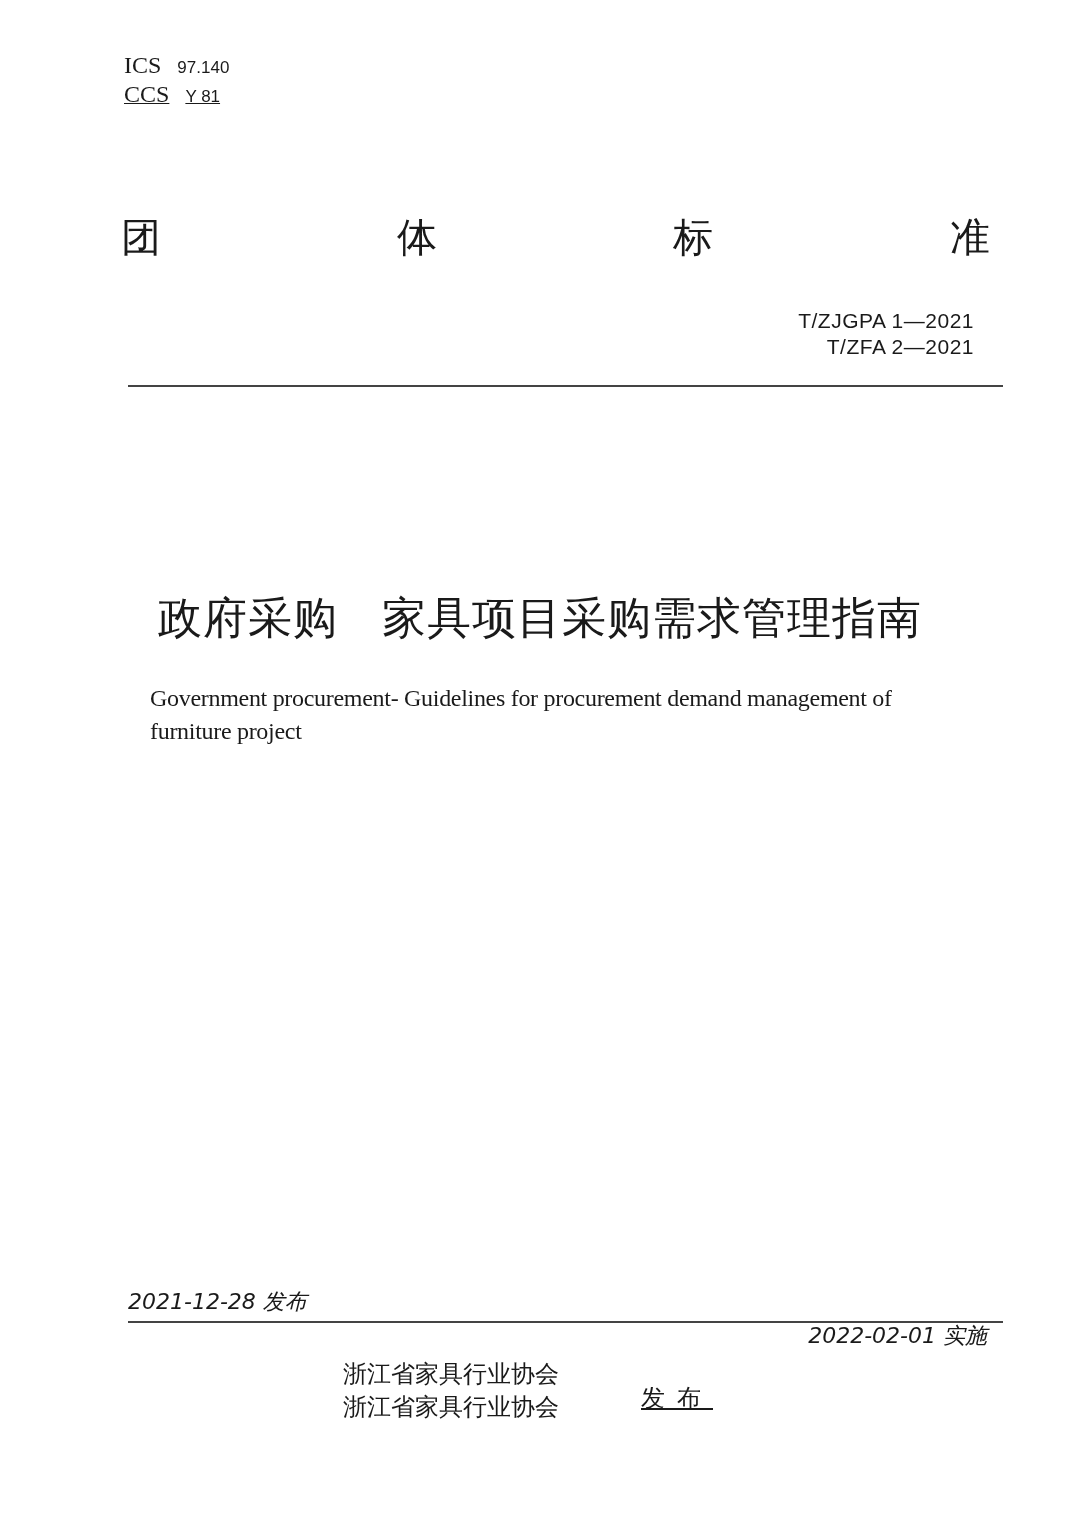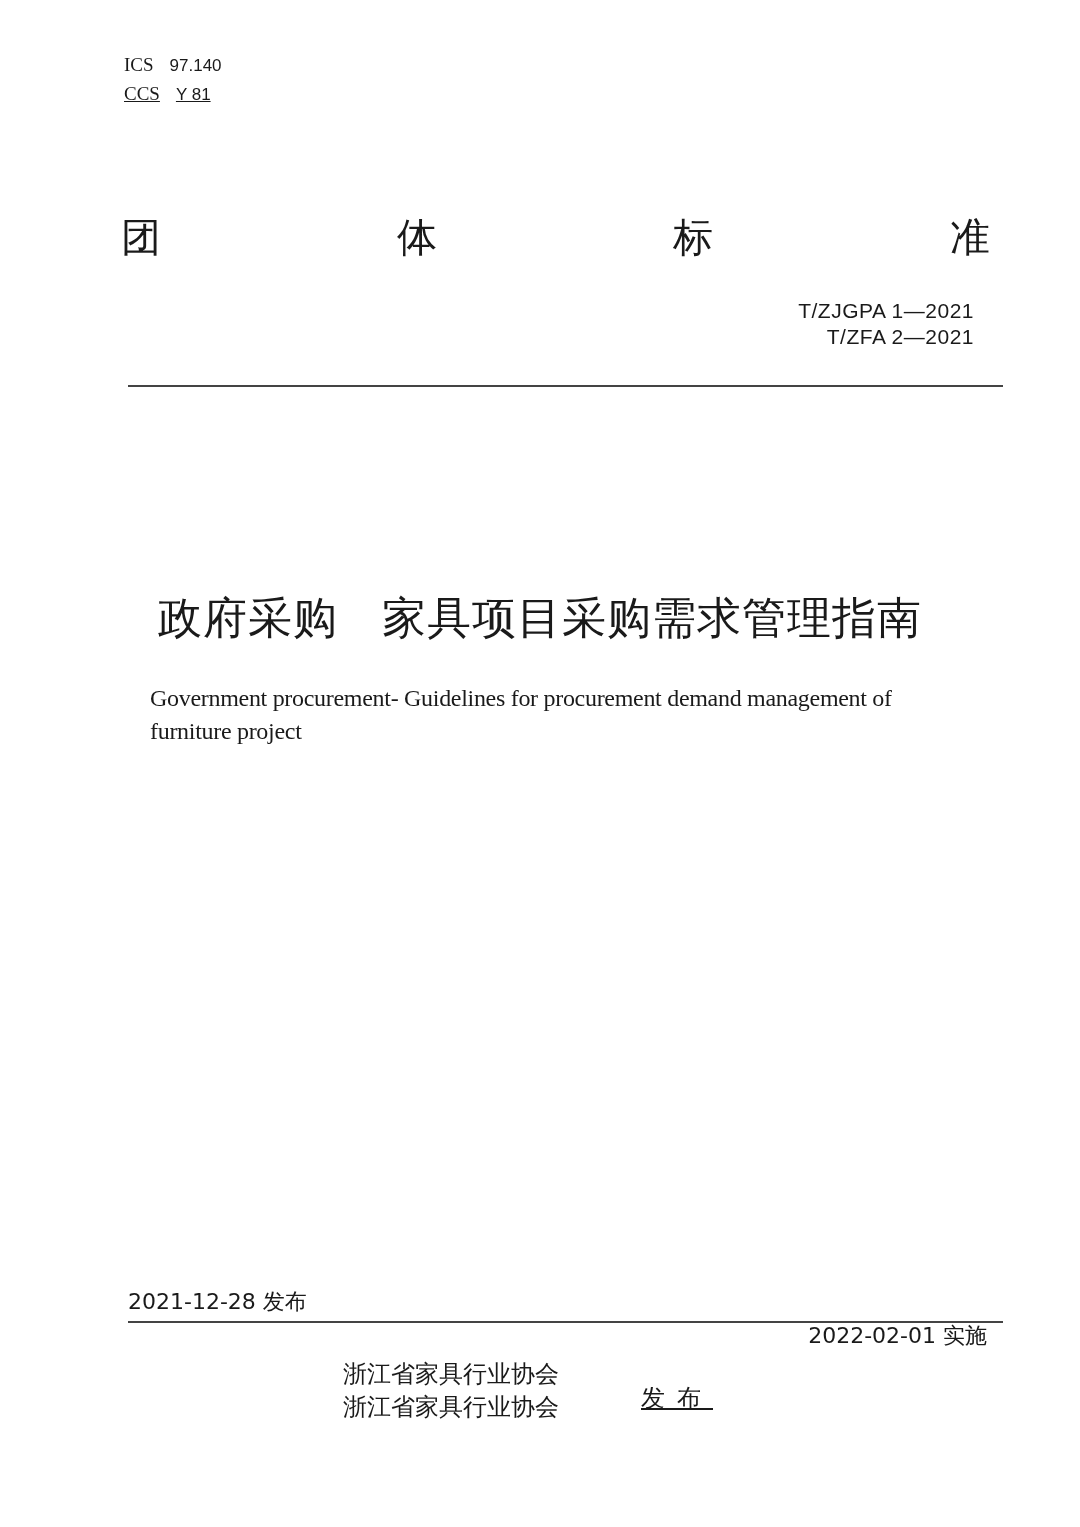--- a/index.html
+++ b/index.html
@@ -3,29 +3,29 @@
 <meta charset="utf-8">
 <style>
   html, body { margin: 0; padding: 0; }
   body {
     width: 1080px; height: 1527px; background: #ffffff; position: relative;
     overflow: hidden; color: #1a1a1a;
     font-family: "DejaVu Sans", sans-serif;
   }
   .abs { position: absolute; }
   .cls-line { font-size: 17px; line-height: 28px; }
-  .cls-line .lbl { font-family: "Liberation Serif", serif; font-size: 19px; }
+  .cls-line .lbl { font-family: "Liberation Serif", serif; font-size: 24px; }
   .cls-line .val { font-family: "Liberation Sans", sans-serif; margin-left: 16px; font-size: 17px; }
   .kind { top: 212px; font-size: 40px; line-height: 50px; }
-  .std-no { right: 106px; top: 298px; text-align: right; font-family: "Liberation Sans", sans-serif; font-size: 21px; line-height: 26px; letter-spacing: 0.5px; }
+  .std-no { right: 106px; top: 308px; text-align: right; font-family: "Liberation Sans", sans-serif; font-size: 21px; line-height: 26px; letter-spacing: 0.5px; }
   .rule { left: 128px; width: 875px; height: 2px; background: #444; }
   .title-cn { left: 0; width: 1080px; text-align: center; top: 590px; font-size: 44px; line-height: 56px; letter-spacing: 1px; }
   .title-cn .gap { display: inline-block; width: 44px; }
   .title-en { left: 150px; width: 830px; text-align: left; top: 682px; font-family: "Liberation Serif", serif; font-size: 24px; line-height: 33px; letter-spacing: -0.3px; }
-  .date { top: 1287px; font-size: 22px; line-height: 30px; }
+  .date { top: 1287px; font-size: 22px; line-height: 30px; font-style: italic; }
   .pub { left: 343px; top: 1358px; font-size: 24px; line-height: 33px; }
   .pub-verb { left: 641px; top: 1382px; font-size: 24px; line-height: 33px; letter-spacing: 12px; text-decoration: underline; }
 </style>
 </head>
 <body>
 
 <div class="abs cls-line" style="left:124px; top:51px;">
   <span class="lbl">ICS</span><span class="val">97.140</span>
 </div>
 <div class="abs cls-line" style="left:124px; top:80px;text-decoration:underline;">

